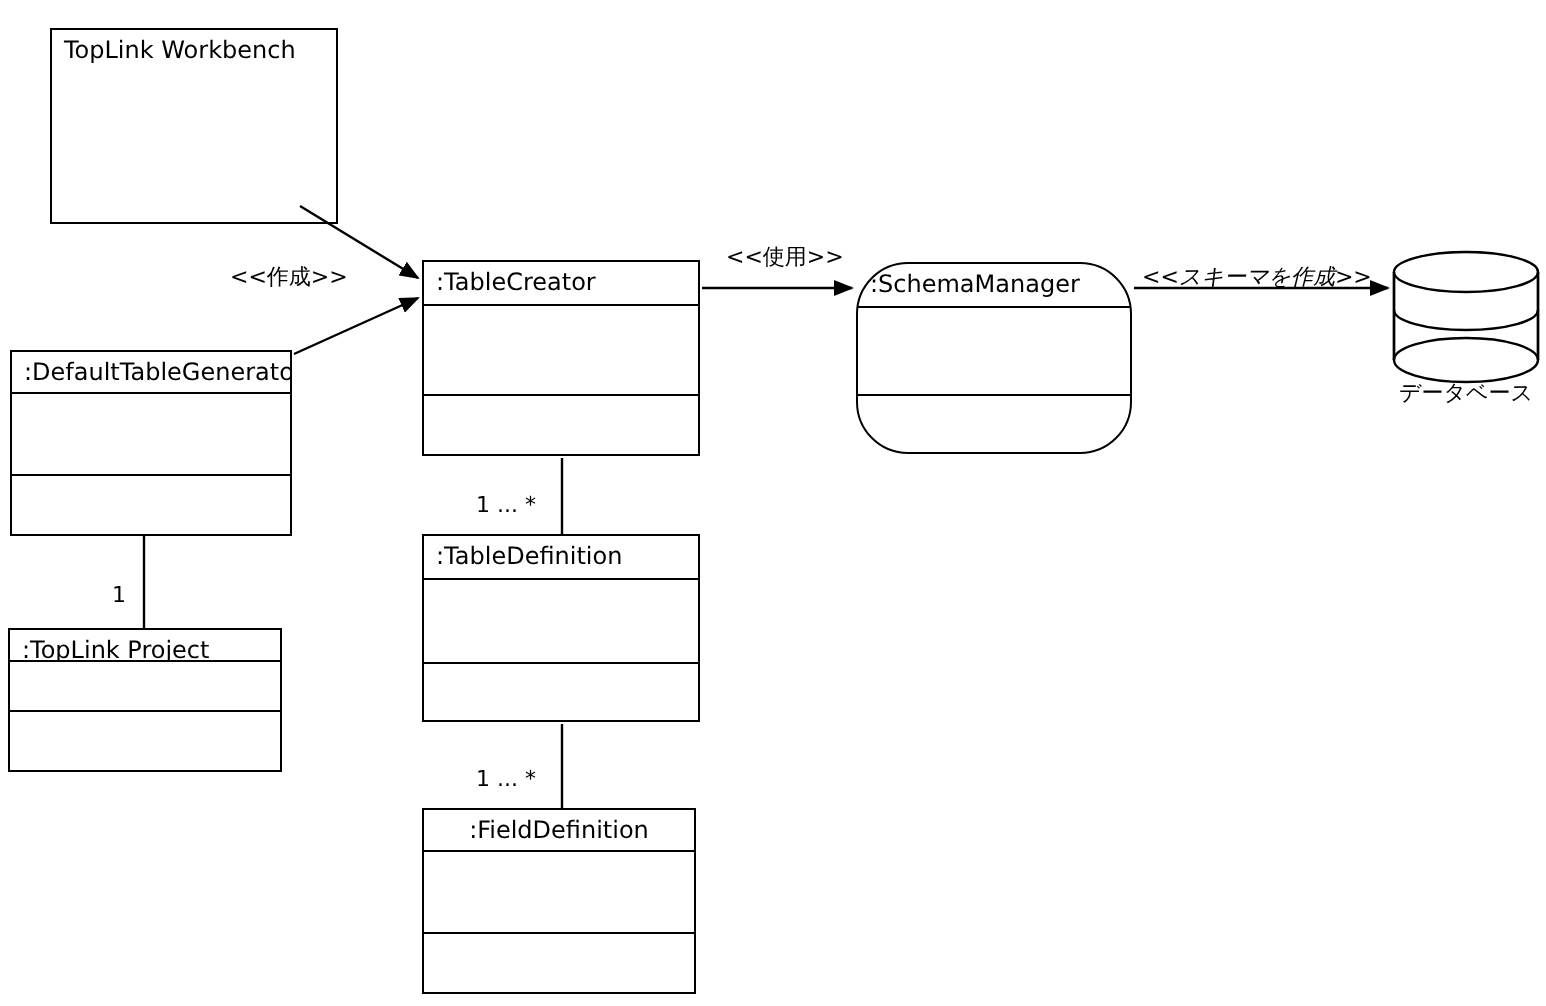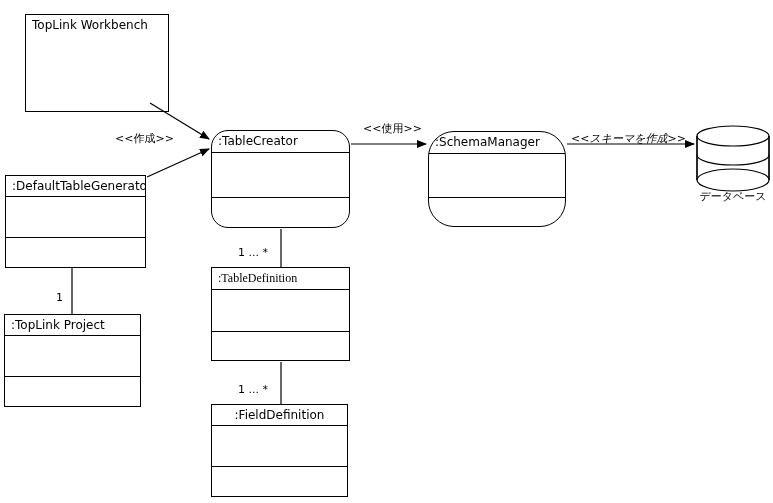--- a/index.html
+++ b/index.html
@@ -92,33 +92,33 @@
   <div class="plain-box" style="left:5px; top:14px; width:144px; height:98px;margin-left:20px;">
     <div class="uml-name">TopLink Workbench</div>
   </div>
 
   <div class="uml-box" style="left:5px; top:175px; width:141px; height:93px;">
     <div class="uml-name">:DefaultTableGenerator</div>
     <div class="uml-attrs" style="height:46px;"></div>
     <div class="uml-ops" style="height:29px;"></div>
   </div>
 
-  <div class="uml-box" style="left:4px; top:314px; width:137px; height:93px;">
+  <div class="uml-box" style="left:4px; top:314px; width:137px; height:72px;">
     <div class="uml-name">:TopLink Project</div>
     <div class="uml-attrs" style="height:46px;"></div>
     <div class="uml-ops" style="height:29px;"></div>
   </div>
 
-  <div class="uml-box" style="left:211px; top:130px; width:139px; height:98px;border-radius:17px;">
+  <div class="uml-box" style="left:211px; top:130px; width:139px; height:98px;">
     <div class="uml-name">:TableCreator</div>
     <div class="uml-attrs" style="height:49px;"></div>
     <div class="uml-ops" style="height:29px;"></div>
   </div>
 
-  <div class="uml-box" style="left:211px; top:267px; width:139px; height:94px;font-family:Liberation Serif, serif;">
+  <div class="uml-box" style="left:211px; top:267px; width:139px; height:94px;">
     <div class="uml-name">:TableDefinition</div>
     <div class="uml-attrs" style="height:47px;"></div>
     <div class="uml-ops" style="height:28px;"></div>
   </div>
 
   <div class="uml-box" style="left:211px; top:404px; width:137px; height:93px;text-align:center;">
     <div class="uml-name">:FieldDefinition</div>
     <div class="uml-attrs" style="height:46px;"></div>
     <div class="uml-ops" style="height:29px;"></div>
   </div>

